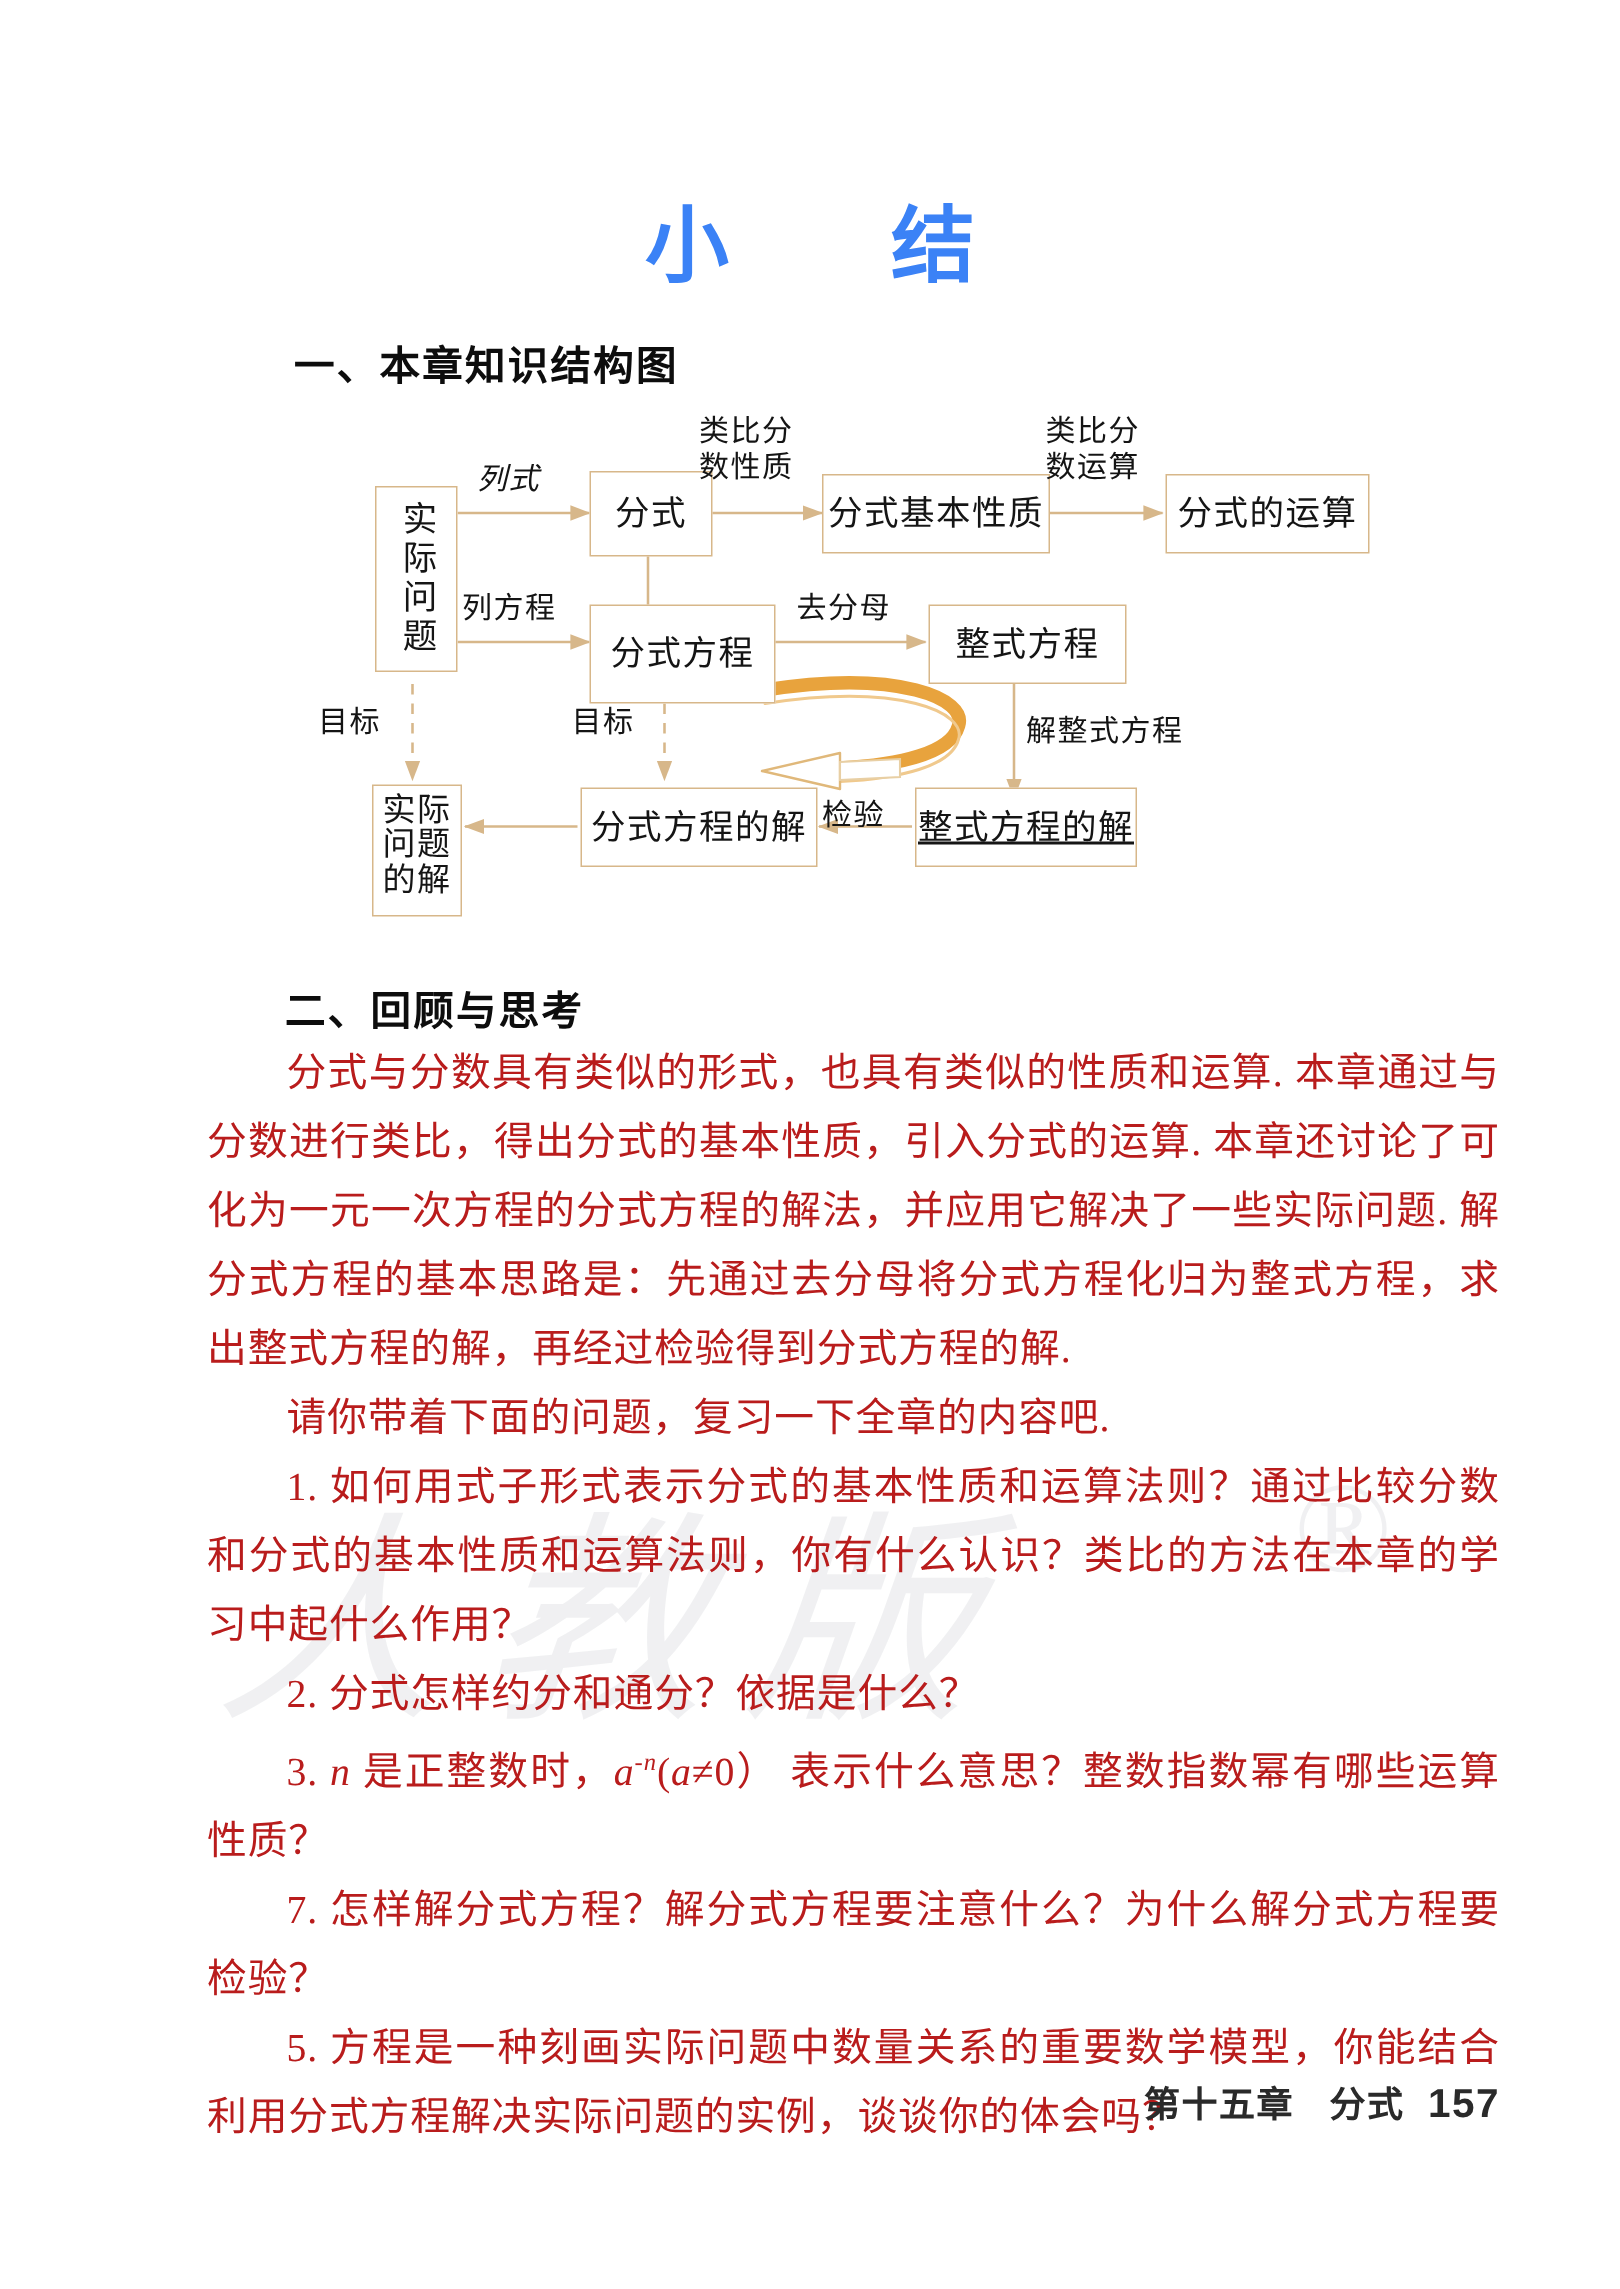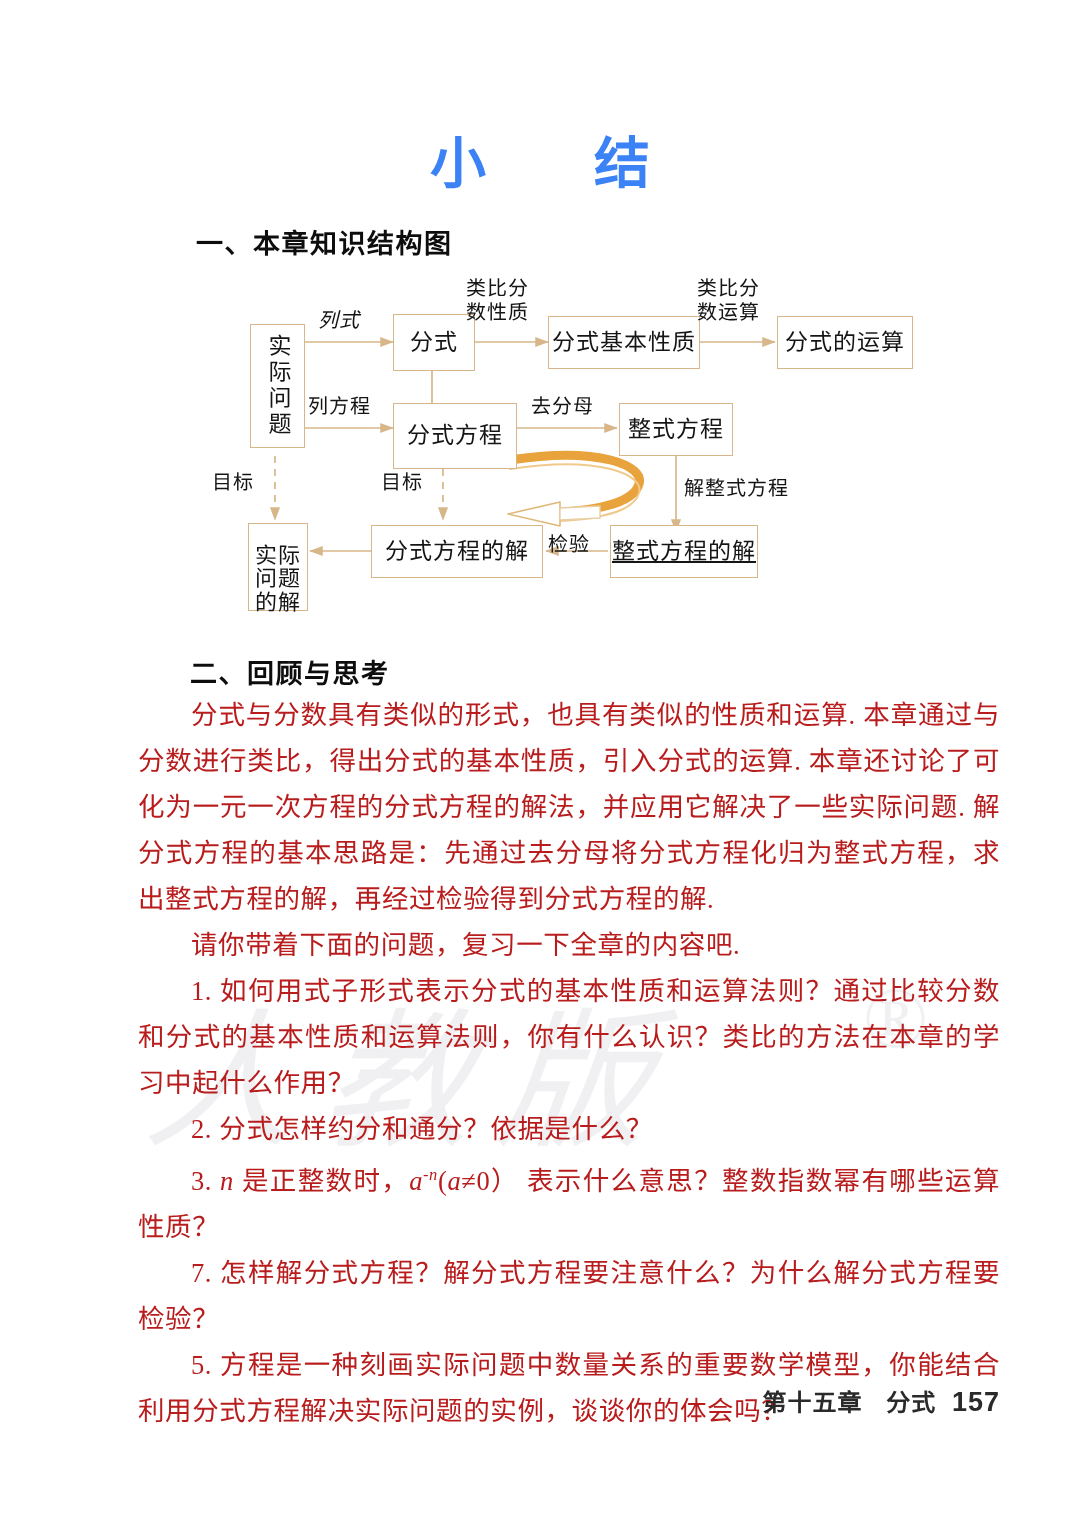--- a/index.html
+++ b/index.html
@@ -100,21 +100,21 @@
     line-height: 1.18;
     z-index: 3;
   }
   .dbox.vertical {
     writing-mode: vertical-rl;
     text-orientation: upright;
     letter-spacing: 3px;
   }
   .dbox.grid2 {
     display: block;
-    padding: 20px 5px 3px 5px;
+    padding: 4px 5px 3px 5px;
     text-align: center;
     line-height: 1.06;
     letter-spacing: 1px;
   }
 
   .dlabel {
     position: absolute;
     font-family: "Liberation Serif", "DejaVu Serif", serif;
     font-size: 20px;
     color: #141414;
@@ -228,25 +228,25 @@
   <div class="dbox vertical" style="left:250px; top:54px; width:55px; height:124px;">实际问题</div>
 
   <div class="dbox" style="left:393px; top:44px; width:82px; height:57px;">分式</div>
 
   <div class="dbox" style="left:548px; top:46px; width:152px; height:53px;">分式基本性质</div>
 
   <div class="dbox" style="left:777px; top:46px; width:136px; height:53px;">分式的运算</div>
 
   <div class="dbox" style="left:393px; top:133px; width:124px; height:66px;">分式方程</div>
 
-  <div class="dbox" style="left:619px; top:133px; width:114px; height:53px;">整式方程</div>
+  <div class="dbox" style="left:619px; top:133px; width:132px; height:53px;">整式方程</div>
 
   <div class="dbox grid2" style="left:248px; top:253px; width:60px; height:88px; font-size:22px;">实际问题的解</div>
 
-  <div class="dbox" style="left:371px; top:255px; width:172px; height:53px;">分式方程的解</div>
+  <div class="dbox" style="left:387px; top:255px; width:158px; height:53px;">分式方程的解</div>
 
   <div class="dbox" style="left:610px; top:255px; width:148px; height:53px;text-decoration:underline;">整式方程的解</div>
 
   <div class="dlabel" style="left:318px; top:38px; width:70px;font-style:italic;">列式</div>
 
   <div class="dlabel" style="left:466px; top:6px; width:84px;">类比分
 数性质</div>
 
   <div class="dlabel" style="left:697px; top:6px; width:84px;">类比分
 数运算</div>

